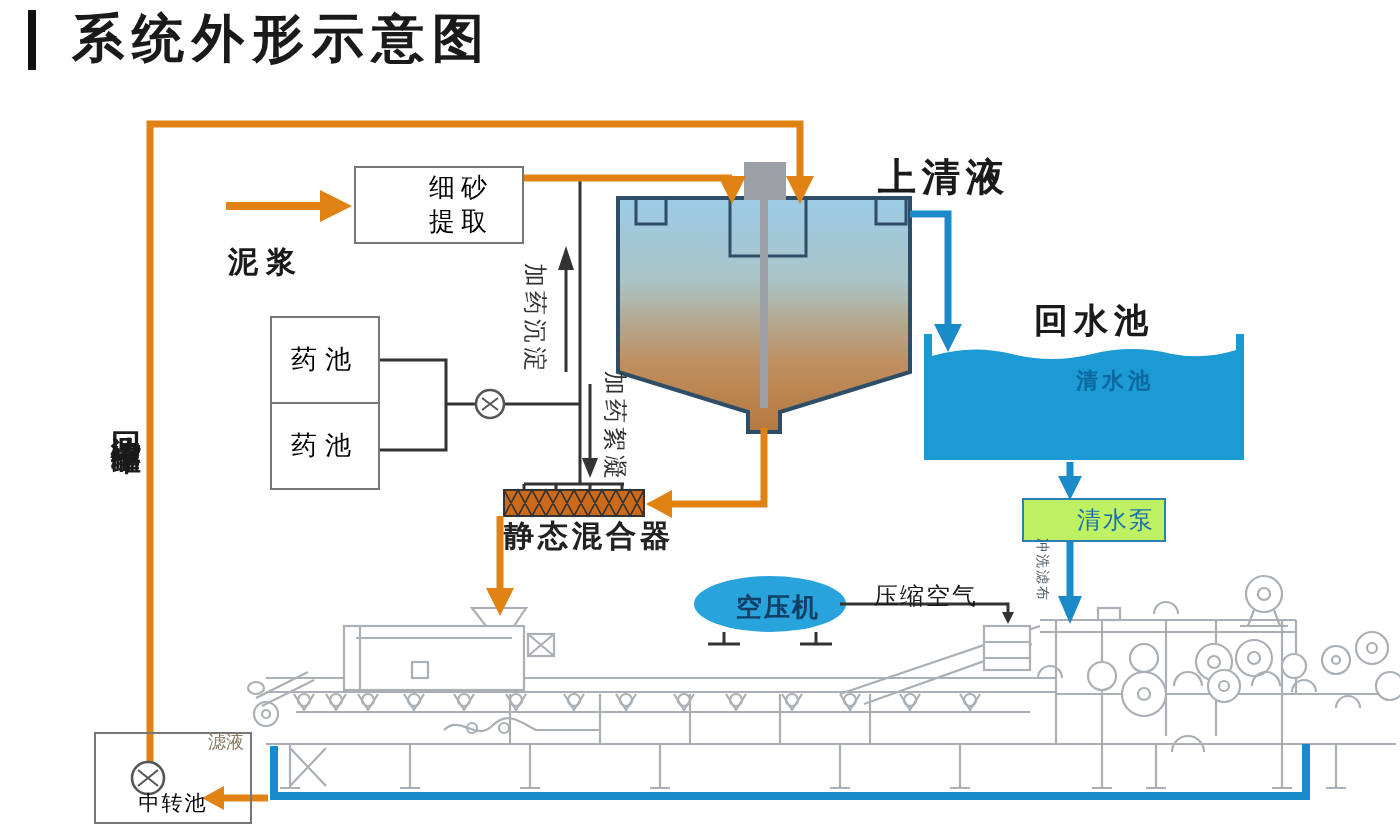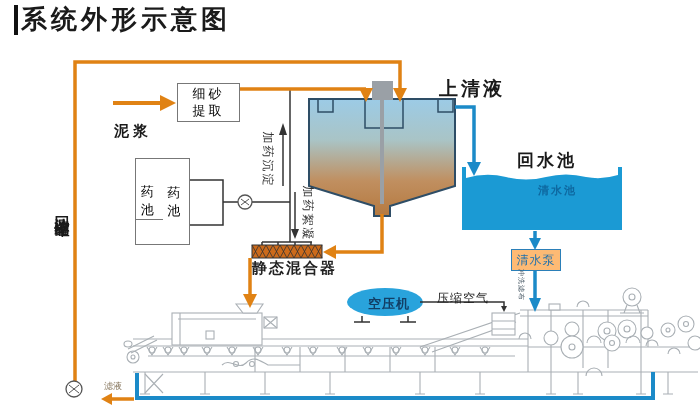--- a/index.html
+++ b/index.html
@@ -1,20 +1,20 @@
 <!DOCTYPE html>
 <html style="--pipe-orange: #e08214; --pipe-blue: #1b8ac8; --water-blue: #1b9ad4; --mixer-orange: #cc6a1a; --machine-gray: #aab0b5;"><head>
 <meta charset="utf-8">
 <style>
   html,body{margin:0;padding:0;}
   #canvas{position:relative;width:700px;height:420px;background:#fff;overflow:hidden;
     font-family:"Liberation Serif","DejaVu Serif",serif;}
   svg{position:absolute;left:0;top:0;}
   .lbl{position:absolute;white-space:nowrap;color:#1a1a1a;}
-  .box{position:absolute;border:1.5px solid #777;display:flex;align-items:center;justify-content:center;text-align:center;}
+  .box{position:absolute;border:1.5px solid #777;display:flex;align-items:center;justify-content:center;text-align:center;padding-left:22px;}
   .vert{writing-mode:vertical-rl;}
   .rot{transform:rotate(90deg);text-align:center;}
 </style>
 </head>
 <body>
 
 <div id="canvas">
 
 <svg width="700" height="420" viewBox="0 0 700 420">
   <defs>
@@ -161,29 +161,32 @@
   <path d="M69,385 L79,393 M79,385 L69,393" stroke="#555" stroke-width="1" fill="none"></path>
 </svg>
 
 <div class="box" style="left:177px;top:83px;width:61px;height:37px;background:#fff;">
   <div style="font-size:13px;letter-spacing:3px;line-height:1.25;">
     <div>细砂</div>
     <div>提取</div>
   </div>
 </div>
 
-<div class="box" style="left:135px;top:158px;width:53px;height:85px;background:#fff;flex-direction:row;padding:0;">
+<div class="box" style="left:135px;top:158px;width:53px;height:85px;background:#fff;flex-direction:column;padding:0;">
   <div style="flex:1;width:100%;display:flex;align-items:center;justify-content:center;border-bottom:1.5px solid #777;font-size:13px;letter-spacing:4px;">药池</div>
   <div style="flex:1;width:100%;display:flex;align-items:center;justify-content:center;font-size:13px;letter-spacing:4px;">药池</div>
 </div>
 
-<div class="box" style="left:511px;top:249px;width:48px;height:20px;background:#fdba74;border-color:#2b7fb8;font-size:12px;letter-spacing:1px;color:#1b6fae;">清水泵</div>
-
-
-<div class="lbl" style="left:14px;top:5px;font-size:26px;font-weight:bold;letter-spacing:4px;border-left:4px solid #111;padding-left:3px;line-height:1.15;">系统外形示意图</div>
+<div class="box" style="left:511px;top:249px;width:48px;height:20px;background:#bef264;border-color:#2b7fb8;font-size:12px;letter-spacing:1px;color:#1b6fae;">清水泵</div>
+
+<div class="box" style="left:47px;top:366px;width:55px;height:44px;background:transparent;">
+  <div style="position:absolute;left:0;right:0;bottom:2px;text-align:center;font-size:10.5px;letter-spacing:1px;">中转池</div>
+</div>
+
+<div class="lbl" style="left:14px;top:5px;font-size:26px;font-weight:bold;letter-spacing:4px;border-left:4px solid #111;padding-left:18px;line-height:1.15;">系统外形示意图</div>
 
 <div class="lbl" style="left:114px;top:86px;font-size:15px;font-weight:bold;letter-spacing:4px;margin-top:36px;">泥浆</div>
 
 <div class="lbl rot" style="left:222px;top:151px;width:90px;font-size:12px;letter-spacing:2px;color:#333;">加药沉淀</div>
 
 <div class="lbl rot" style="left:262px;top:205px;width:90px;font-size:12px;letter-spacing:2px;color:#333;">加药絮凝</div>
 
 
 <div class="lbl" style="left:439px;top:76px;font-size:19px;font-weight:bold;letter-spacing:3px;">上清液</div>
 
@@ -194,15 +197,15 @@
 <div class="lbl rot" style="left:491px;top:280px;width:60px;font-size:7px;letter-spacing:1px;color:#4a5a66;">冲洗滤布</div>
 
 <div class="lbl" style="left:437px;top:290px;font-size:12px;letter-spacing:1px;">压缩空气</div>
 
 <div class="lbl" style="left:360px;top:295px;width:50px;text-align:right;font-size:13px;font-weight:bold;letter-spacing:1px;color:#123f66;">空压机</div>
 
 <div class="lbl" style="left:252px;top:259px;font-size:15px;font-weight:bold;letter-spacing:2px;color:#222;">静态混合器</div>
 
 <div class="lbl vert" style="left:52px;top:204px;font-size:15px;font-weight:bold;letter-spacing:2px;">回浓缩罐</div>
 
-<div class="lbl" style="left:104px;top:380px;font-size:9px;color:#8a7a62;font-family:Liberation Serif, serif;">滤液</div>
+<div class="lbl" style="left:104px;top:365px;font-size:9px;color:#8a7a62;font-family:Liberation Serif, serif;">滤液</div>
 
 </div>
 
 </body></html>

